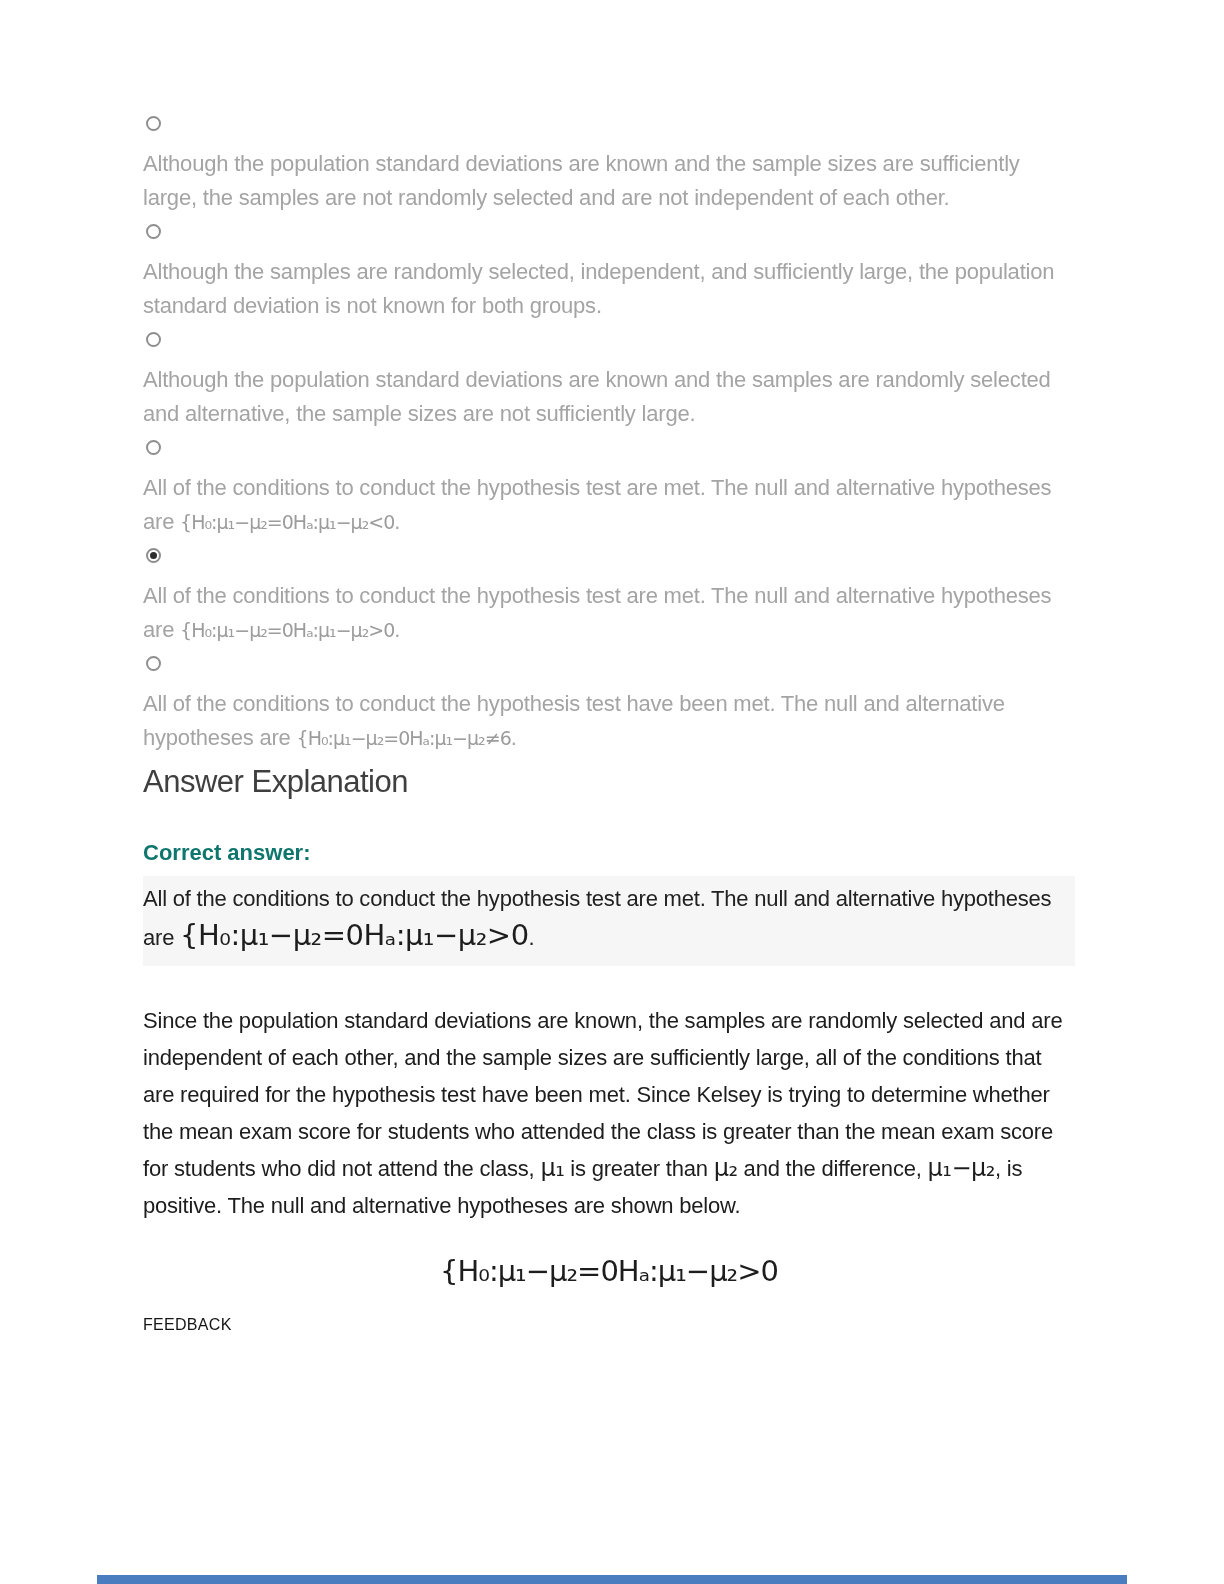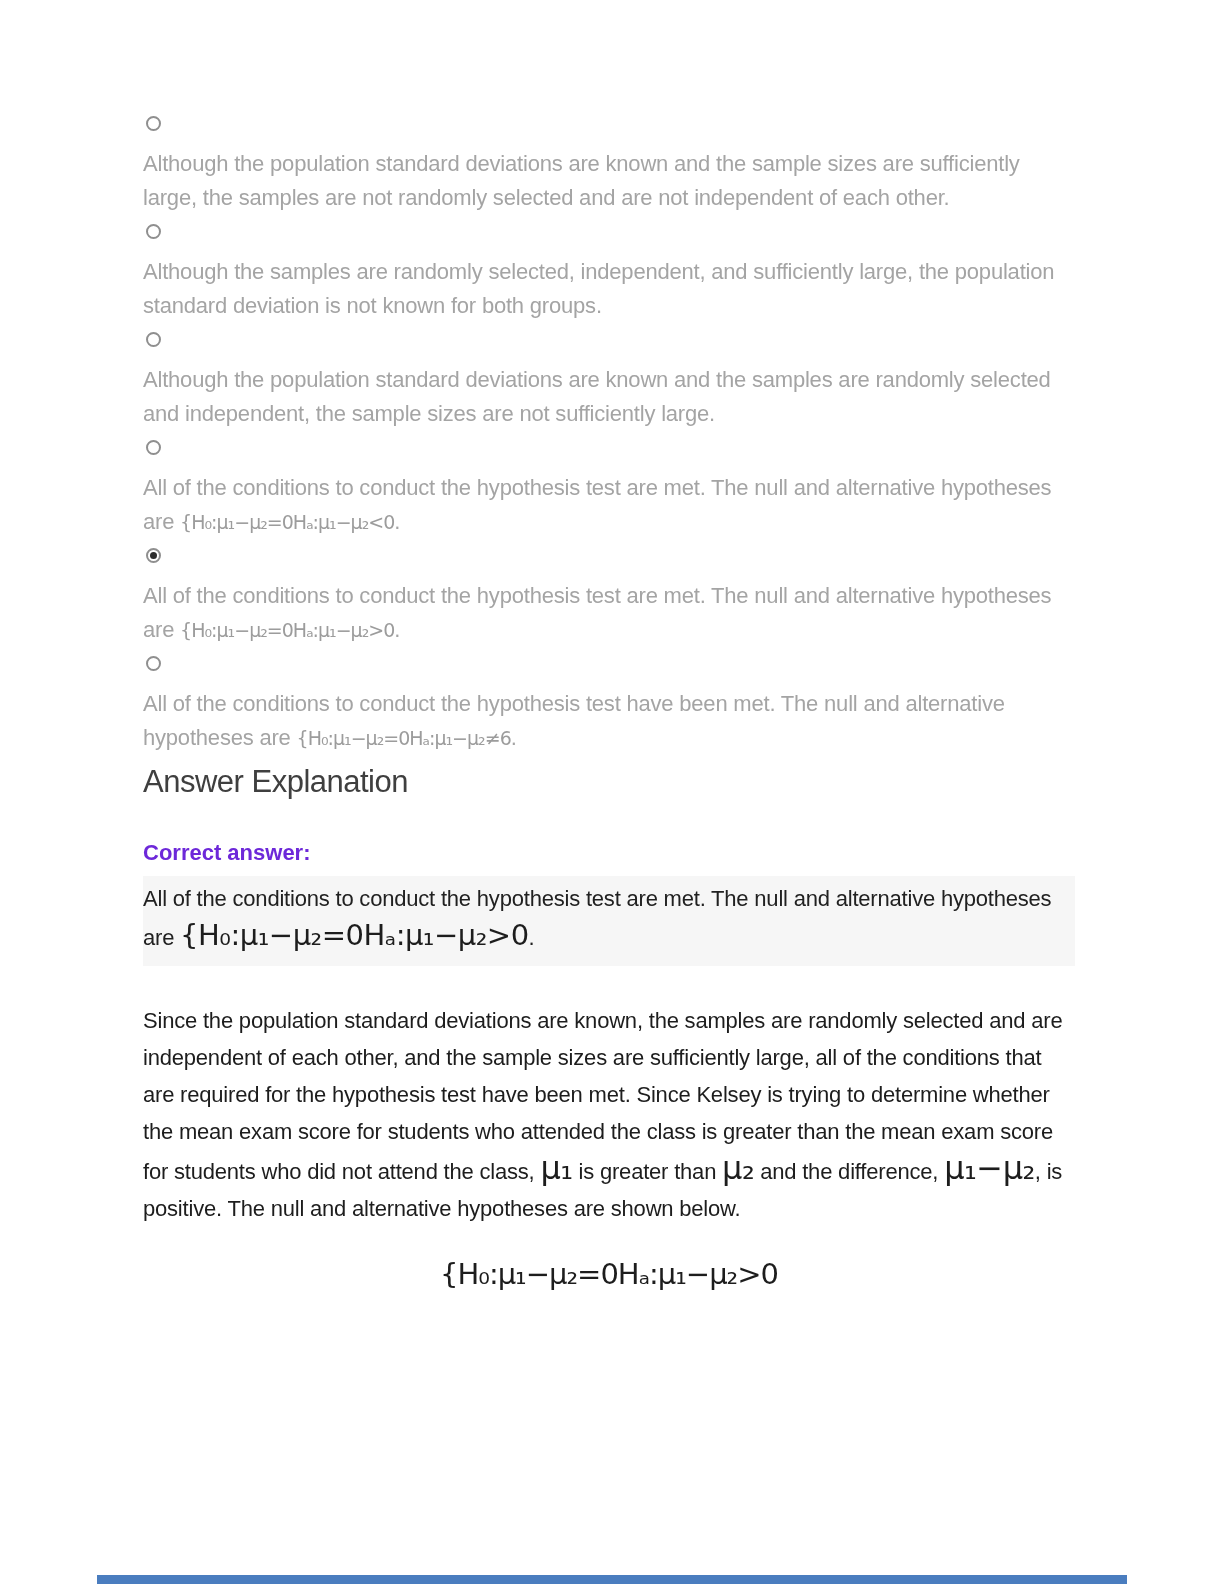--- a/index.html
+++ b/index.html
@@ -30,32 +30,32 @@
   .f {
     font-family:"DejaVu Sans",sans-serif; letter-spacing:-1px; white-space:nowrap;
   }
   .opt-text .f { font-size:19px; color:#9c9c9c; }
   
   .h1 {
     font-size:31px; font-weight:400; color:#3f3f3f; letter-spacing:-0.5px;
     margin:6px 0 40px 0;
   }
   .correct-label {
-    font-size:22px; font-weight:700; color:#6d28d9; margin-bottom:10px;
+    font-size:22px; font-weight:700; color:#0f766e; margin-bottom:10px;
   }
   .correct-box {
     background:#f6f6f6; width:932px; padding:5px 6px 10px 0;
     font-size:22px; line-height:36px; color:#212121; letter-spacing:-0.2px;
   }
   .correct-box .f { font-size:29px; color:#1d1d1d; letter-spacing:-0.5px; }
   .para {
     margin-top:36px; font-size:22px; line-height:37px; color:#1d1d1d;
     letter-spacing:-0.2px;
   }
-  .imath { font-family:"DejaVu Sans",sans-serif; font-size:32px; letter-spacing:-0.5px; }
+  .imath { font-family:"DejaVu Sans",sans-serif; font-size:24px; letter-spacing:-0.5px; }
   .display-formula {
     margin-top:30px; text-align:center; font-size:29px; color:#1d1d1d;
   }
   .feedback {
     margin-top:28px; font-size:16px; color:#151515; letter-spacing:0.3px;
   }
   .attribution {
     margin-top:7px; font-family:"Liberation Serif","DejaVu Serif",serif;
     font-size:22px; color:#111111; cursor:pointer;
   }
@@ -73,21 +73,21 @@
     <div class="opt-text"><span>Although the population standard deviations are known and the sample sizes are sufficiently large, the samples are not randomly selected and are not independent of each other.</span><span class="f"></span><span></span></div>
   </div>
 
   <div class="option">
     <span class="radio"></span>
     <div class="opt-text"><span>Although the samples are randomly selected, independent, and sufficiently large, the population standard deviation is not known for both groups.</span><span class="f"></span><span></span></div>
   </div>
 
   <div class="option">
     <span class="radio"></span>
-    <div class="opt-text"><span>Although the population standard deviations are known and the samples are randomly selected and independent, the sample sizes are not sufficiently large.</span><span class="f"></span><span></span></div>
+    <div class="opt-text"><span>Although the population standard deviations are known and the samples are randomly selected and alternative, the sample sizes are not sufficiently large.</span><span class="f"></span><span></span></div>
   </div>
 
   <div class="option">
     <span class="radio"></span>
     <div class="opt-text"><span>All of the conditions to conduct the hypothesis test are met. The null and alternative hypotheses are </span><span class="f">{H₀:μ₁−μ₂=0Hₐ:μ₁−μ₂&lt;0</span><span>.</span></div>
   </div>
 
   <div class="option">
     <span class="radio on"></span>
     <div class="opt-text"><span>All of the conditions to conduct the hypothesis test are met. The null and alternative hypotheses are </span><span class="f">{H₀:μ₁−μ₂=0Hₐ:μ₁−μ₂&gt;0</span><span>.</span></div>
@@ -101,17 +101,18 @@
   <h1 class="h1">Answer Explanation</h1>
 
   <div class="correct-label">Correct answer:</div>
 
   <div class="correct-box"><span>All of the conditions to conduct the hypothesis test are met. The null and alternative hypotheses are </span><span class="f">{H₀:μ₁−μ₂=0Hₐ:μ₁−μ₂&gt;0</span><span>.</span></div>
 
   <p class="para"><span>Since the population standard deviations are known, the samples are randomly selected and are independent of each other, and the sample sizes are sufficiently large, all of the conditions that are required for the hypothesis test have been met. Since Kelsey is trying to determine whether the mean exam score for students who attended the class is greater than the mean exam score for students who did not attend the class, </span><span class="imath">μ₁</span><span> is greater than </span><span class="imath">μ₂</span><span> and the difference, </span><span class="imath">μ₁−μ₂</span><span>, is positive. The null and alternative hypotheses are shown below.</span></p>
 
   <div class="display-formula f">{H₀:μ₁−μ₂=0Hₐ:μ₁−μ₂&gt;0</div>
 
+  <div class="feedback">FEEDBACK</div>
 
 
 </div>
 
 <div class="footer-bar" style="background: rgb(74, 125, 191);"></div>
 
 </body></html>

